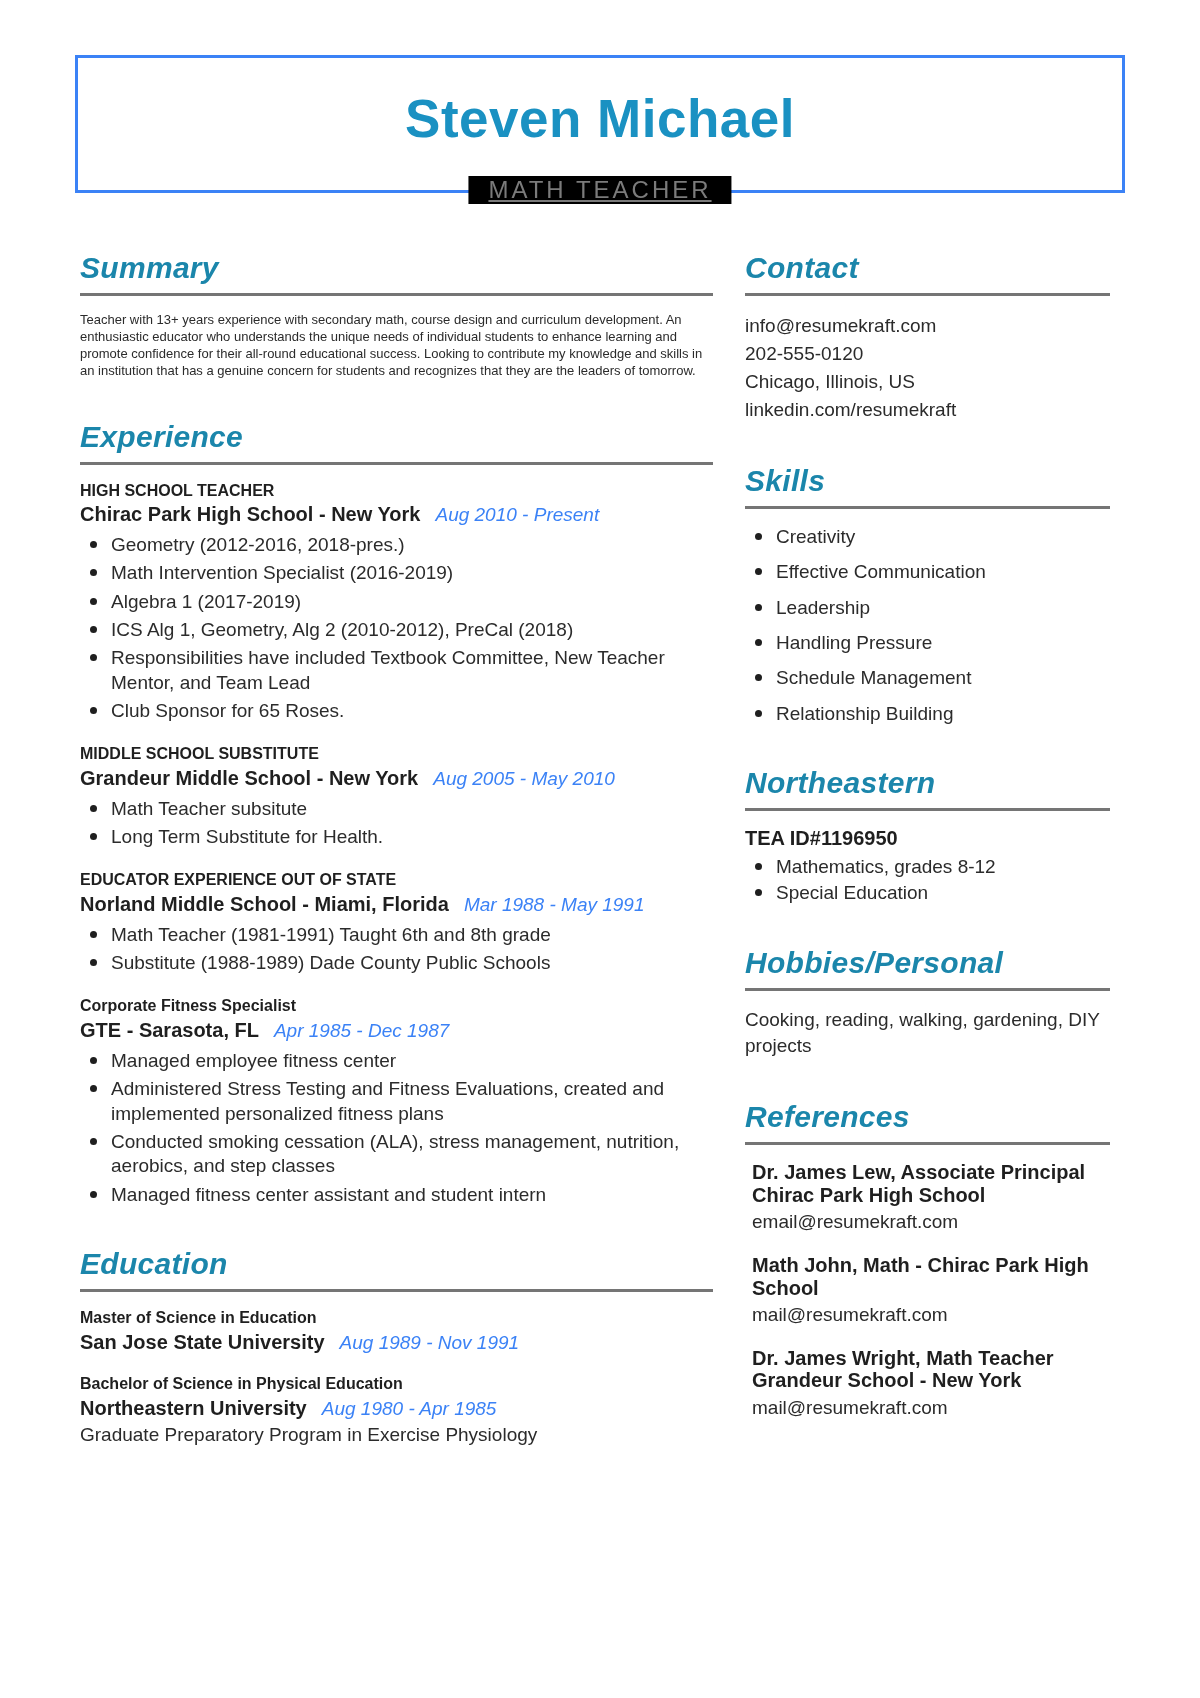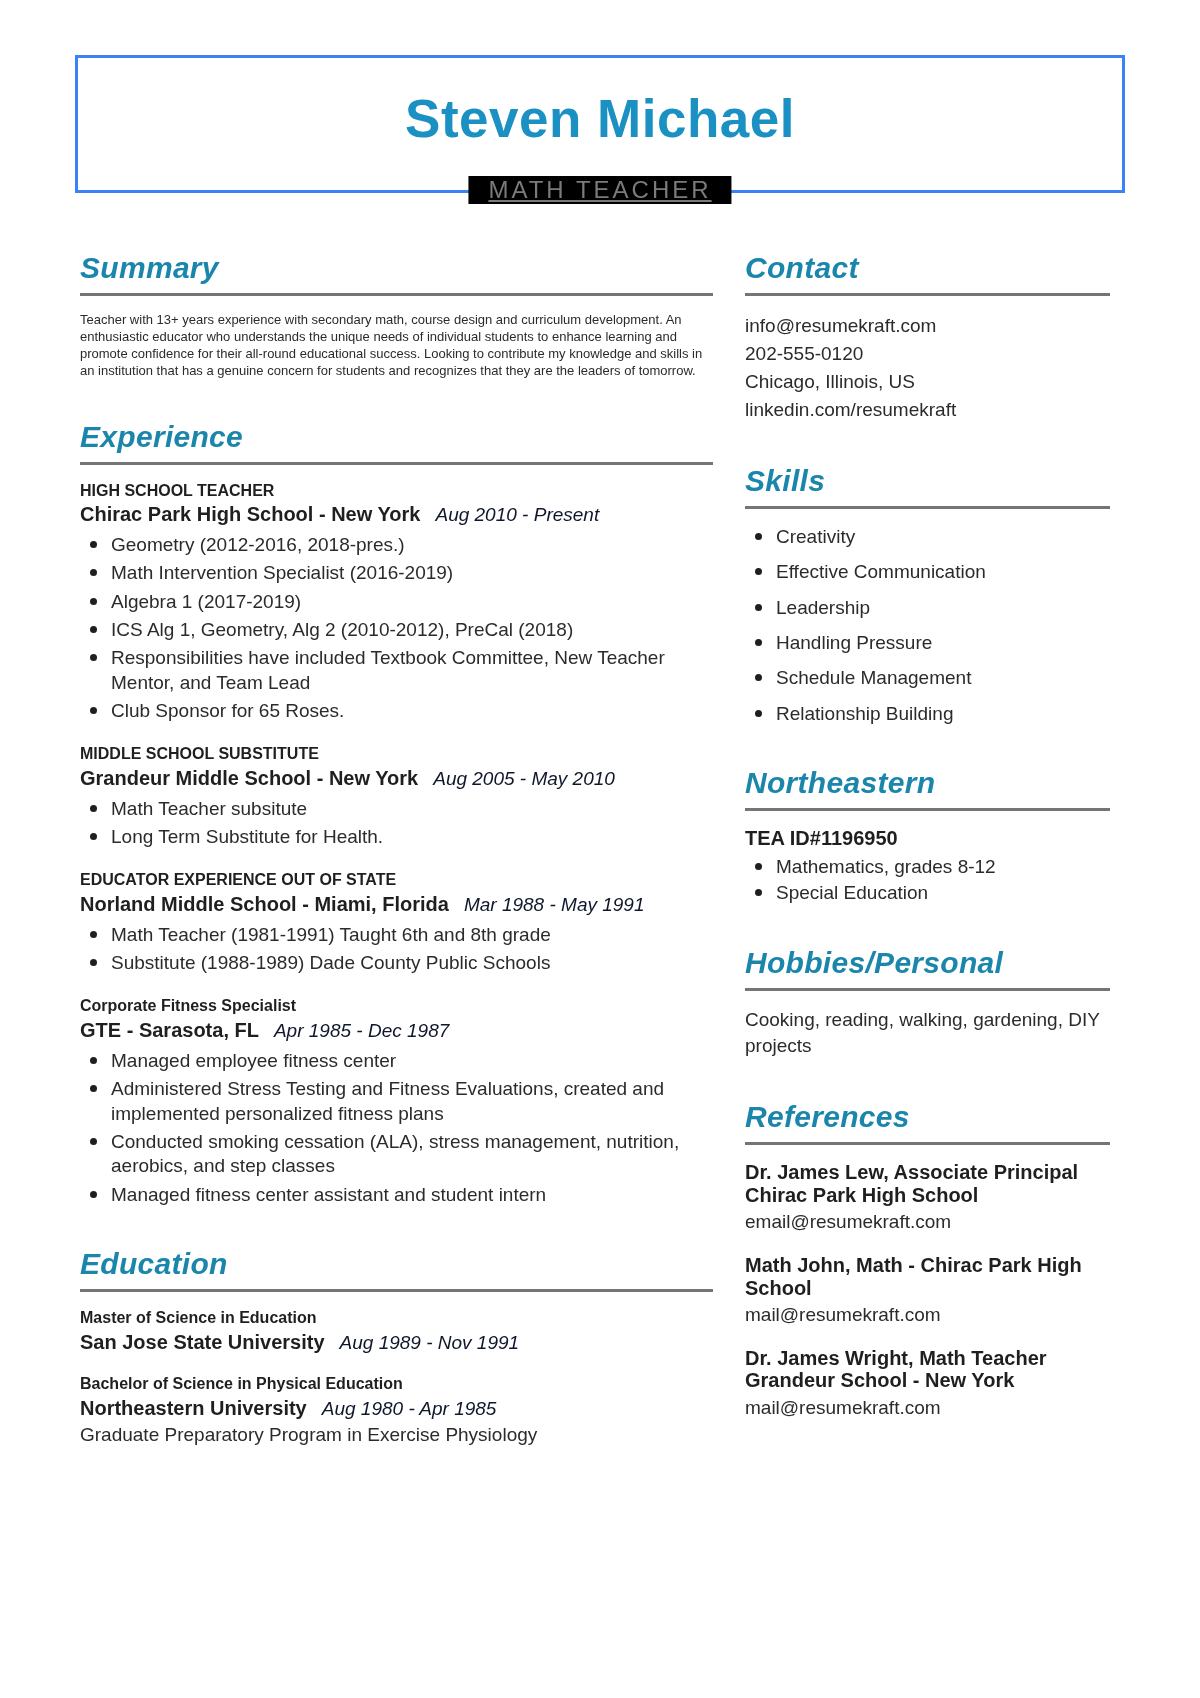--- a/index.html
+++ b/index.html
@@ -55,21 +55,21 @@
     color: #1b86ab;
     padding-bottom: 8px;
     border-bottom: 3px solid #757575;
     margin-bottom: 16px;
     letter-spacing: 0.3px;
   }
   .body-text { font-size: 13px; line-height: 1.3; color: #2b2b2b; }
   .job { margin-bottom: 21px; }
   .job-title { font-size: 16px; font-weight: bold; color: #1f1f1f; line-height: 1.3; }
   .org-line { font-size: 20px; font-weight: bold; color: #1f1f1f; line-height: 1.3; }
-  .dates { font-size: 19px; font-weight: normal; font-style: italic; color: #0f172a; margin-left: 15px; }
+  .dates { font-size: 19px; font-weight: normal; font-style: italic; color: #3b82f6; margin-left: 15px; }
   ul.dots { list-style: none; margin-top: 5px; }
   ul.dots li {
     position: relative;
     padding-left: 31px;
     font-size: 19px;
     line-height: 1.28;
     margin-bottom: 4px;
     color: #2b2b2b;
   }
   ul.dots li::before {
@@ -82,21 +82,21 @@
     border-radius: 50%;
     background: #1f1f1f;
   }
   .edu-item { margin-bottom: 19px; }
   .edu-note { font-size: 19px; font-weight: normal; margin-top: 2px; }
   .contact-line { font-size: 19px; line-height: 28px; color: #2b2b2b; }
   ul.dots.skills li { margin-bottom: 11px; }
   .cert-id { font-size: 20px; font-weight: bold; color: #1f1f1f; margin-bottom: 2px; }
   ul.dots.compact li { margin-bottom: 2px; }
   .hobby-text { font-size: 19px; line-height: 1.42; color: #2b2b2b; }
-  .ref { margin-bottom: 21px; }
+  .ref { margin-bottom: 21px; margin-left: 7px; }
   .ref-name { font-size: 20px; font-weight: bold; color: #1f1f1f; line-height: 1.12; }
   .ref-email { font-size: 19px; margin-top: 5px; color: #2b2b2b; }
 </style>
 </head>
 <body>
 
 <div class="page">
 
   <header class="header-box">
     <h1 class="person-name">Steven Michael</h1>

